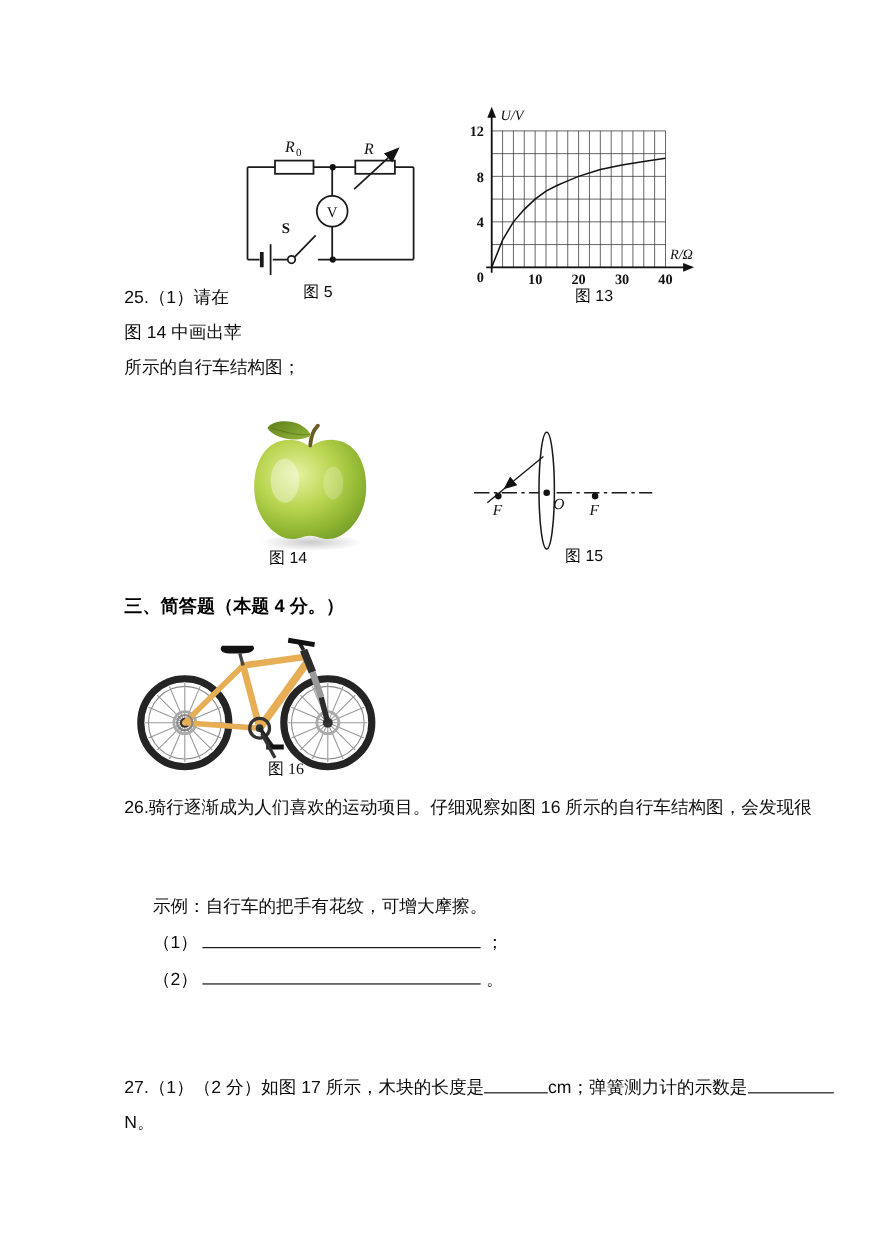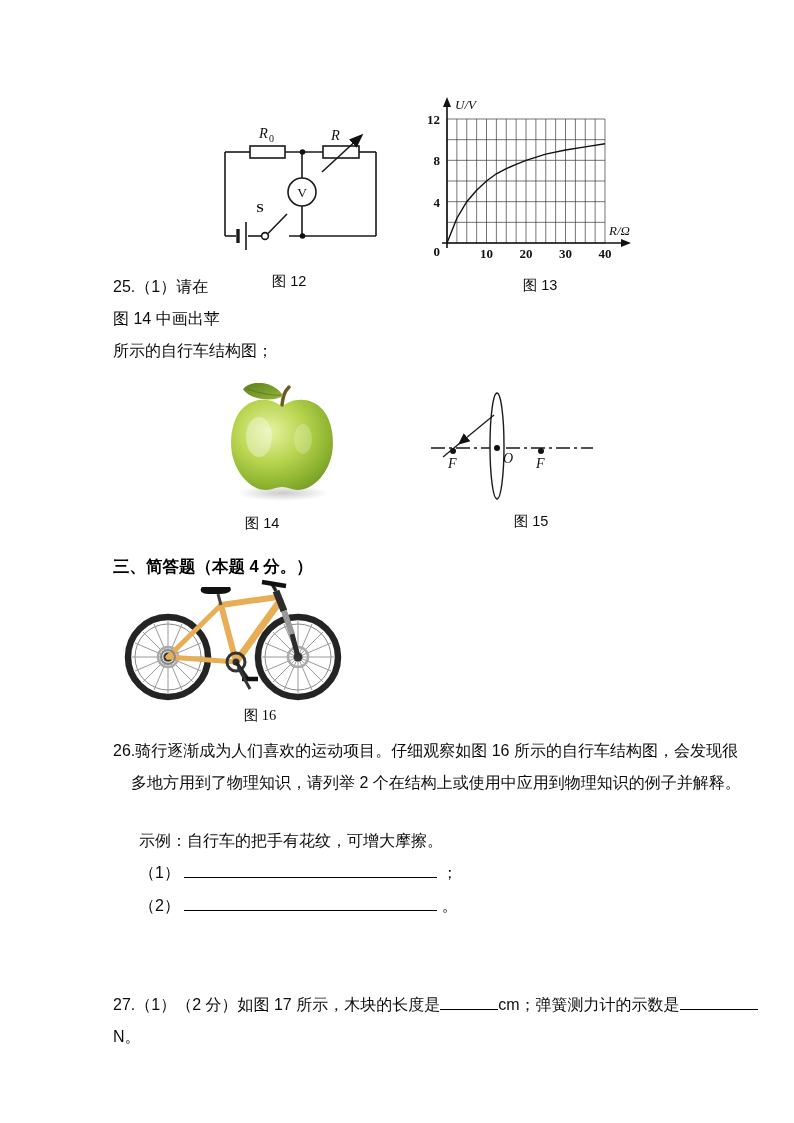--- a/index.html
+++ b/index.html
@@ -1,20 +1,20 @@
 <!DOCTYPE html>
 <html><head>
 <meta charset="utf-8">
 <style>
   html,body{margin:0;padding:0;background:#ffffff;}
   .page{
     position:relative;width:794px;height:1123px;background:#ffffff;overflow:hidden;
     font-family:"Liberation Sans","DejaVu Sans",sans-serif;color:#111;
   }
-  .abs{position:absolute;white-space:nowrap;margin-top:16px;}
+  .abs{position:absolute;white-space:nowrap;}
   .body-text{font-size:16px;line-height:22px;color:#0d0d0d;}
   .heading{font-size:16.5px;font-weight:700;color:#000;}
   .caption{font-size:14.5px;color:#0d0d0d;text-align:center;}
   .blank{display:inline-block;border-bottom:1.4px solid #000;height:15px;vertical-align:baseline;}
   .blank-long{width:253px;}
   .blank-s1{width:58px;}
   .blank-s2{width:78px;}
   svg text{font-family:"Liberation Serif","DejaVu Serif",serif;}
   .fig{position:absolute;}
 </style>
@@ -50,21 +50,21 @@
       <line x1="87" y1="96" x2="87" y2="126"></line>
     </g>
     <circle cx="87.5" cy="42" r="2.8" fill="#111"></circle>
     <circle cx="87.5" cy="126" r="2.8" fill="#111"></circle>
     <text x="44" y="28" font-size="14.5" font-style="italic" fill="#111">R</text>
     <text x="54" y="31.5" font-size="10" fill="#111">0</text>
     <text x="116" y="30" font-size="14.5" font-style="italic" fill="#111">R</text>
     <text x="87" y="87" font-size="13.5" text-anchor="middle" fill="#111">V</text>
     <text x="45" y="102" font-size="13.5" font-weight="bold" text-anchor="middle" fill="#111">S</text>
   </svg>
-  <div class="abs caption" style="left:254px;top:256px;width:70px;">图 12</div>
+  <div class="abs caption" style="left:254px;top:256px;width:70px;">图 5</div>
 
   <svg class="fig" style="left:425px;top:93px;" width="235" height="168" viewBox="0 0 235 168">
     <g id="fig13-plot">
         <line x1="22" y1="26" x2="22" y2="150" stroke="#3a3a3a" stroke-width="0.7"></line>
         <line x1="31.875" y1="26" x2="31.875" y2="150" stroke="#3a3a3a" stroke-width="0.7"></line>
         <line x1="41.75" y1="26" x2="41.75" y2="150" stroke="#3a3a3a" stroke-width="0.7"></line>
         <line x1="51.625" y1="26" x2="51.625" y2="150" stroke="#3a3a3a" stroke-width="0.7"></line>
         <line x1="61.5" y1="26" x2="61.5" y2="150" stroke="#3a3a3a" stroke-width="0.7"></line>
         <line x1="71.375" y1="26" x2="71.375" y2="150" stroke="#3a3a3a" stroke-width="0.7"></line>
         <line x1="81.25" y1="26" x2="81.25" y2="150" stroke="#3a3a3a" stroke-width="0.7"></line>
@@ -207,21 +207,20 @@
     <circle cx="120" cy="85" r="9" fill="none" stroke="#333333" stroke-width="3"></circle>
     <circle cx="120" cy="85" r="3.5" fill="#333"></circle>
     <line x1="120" y1="85" x2="132" y2="102" stroke="#222222" stroke-width="3.5"></line>
     <line x1="126" y1="102" x2="142" y2="102" stroke="#111111" stroke-width="4.5"></line>
     <line x1="122" y1="90" x2="134" y2="112" stroke="#333333" stroke-width="3"></line>
     <circle cx="52" cy="80" r="7" fill="none" stroke="#888888" stroke-width="2"></circle>
   </svg>
   <div class="abs caption" style="left:220px;top:690px;width:80px;font-family:Liberation Serif, serif;">图 16</div>
 
   <div class="abs body-text" style="left:113px;top:724px;text-align:center;">26.骑行逐渐成为人们喜欢的运动项目。仔细观察如图 16 所示的自行车结构图，会发现很</div>
-  <div class="abs body-text" style="left:131px;top:756px;">多地方用到了物理知识，请列举 2 个在结构上或使用中应用到物理知识的例子并解释。</div>
   <div class="abs body-text" style="left:139px;top:814px;">示例：自行车的把手有花纹，可增大摩擦。</div>
 
   <div class="abs body-text" style="left:139px;top:846px;">
     <span>（1）</span>
     <span class="blank blank-long"></span>
     <span>；</span>
   </div>
   <div class="abs body-text" style="left:139px;top:879px;">
     <span>（2）</span>
     <span class="blank blank-long"></span>

